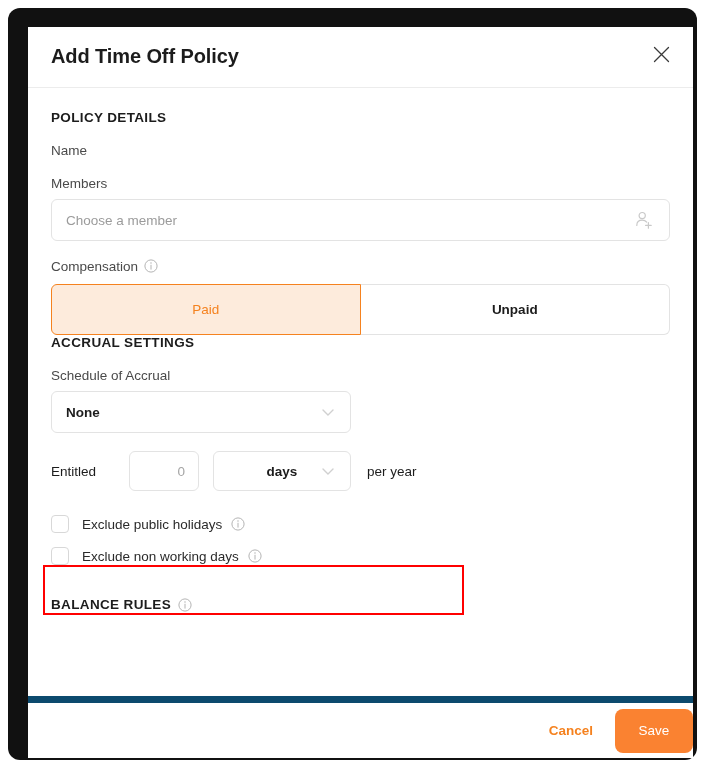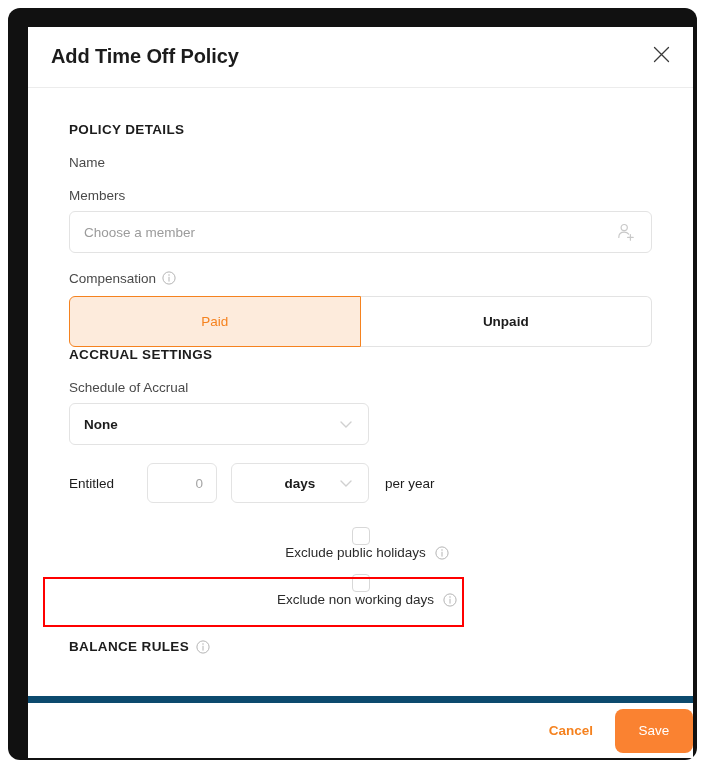--- a/index.html
+++ b/index.html
@@ -32,21 +32,20 @@
     position: absolute;
     left: 20px;
     top: 19px;
     width: 665px;
     height: 731px;
     background: #ffffff;
     box-sizing: border-box;
     overflow: hidden;
     display: flex;
     flex-direction: column;
-    gap: 12px;
   }
 
   
   .dialog-header {
     position: relative;
     height: 61px;
     flex: 0 0 61px;
     border-bottom: 1px solid #ececec;
     box-sizing: border-box;
   }
@@ -68,21 +67,21 @@
     cursor: pointer;
     display: flex;
     align-items: center;
     justify-content: center;
   }
 
   
   .dialog-body {
     position: relative;
     flex: 1 1 auto;
-    padding: 0 41px;
+    padding: 0 23px;
     overflow: hidden;
   }
 
   .section-title {
     font-size: 13.5px;
     font-weight: bold;
     color: #1c1c1c;
     letter-spacing: 0.35px;
     display: flex;
     align-items: center;
@@ -220,21 +219,20 @@
   .per-year {
     font-size: 13.5px;
     color: #1c1c1c;
     margin-left: 16px;
   }
 
   
   .check-row {
     display: flex;
     align-items: center;
-    flex-direction: column;
   }
   .checkbox {
     width: 18px;
     height: 18px;
     border: 1px solid #d8d8d8;
     border-radius: 4px;
     background: #ffffff;
     box-sizing: border-box;
     flex: 0 0 18px;
     cursor: pointer;

